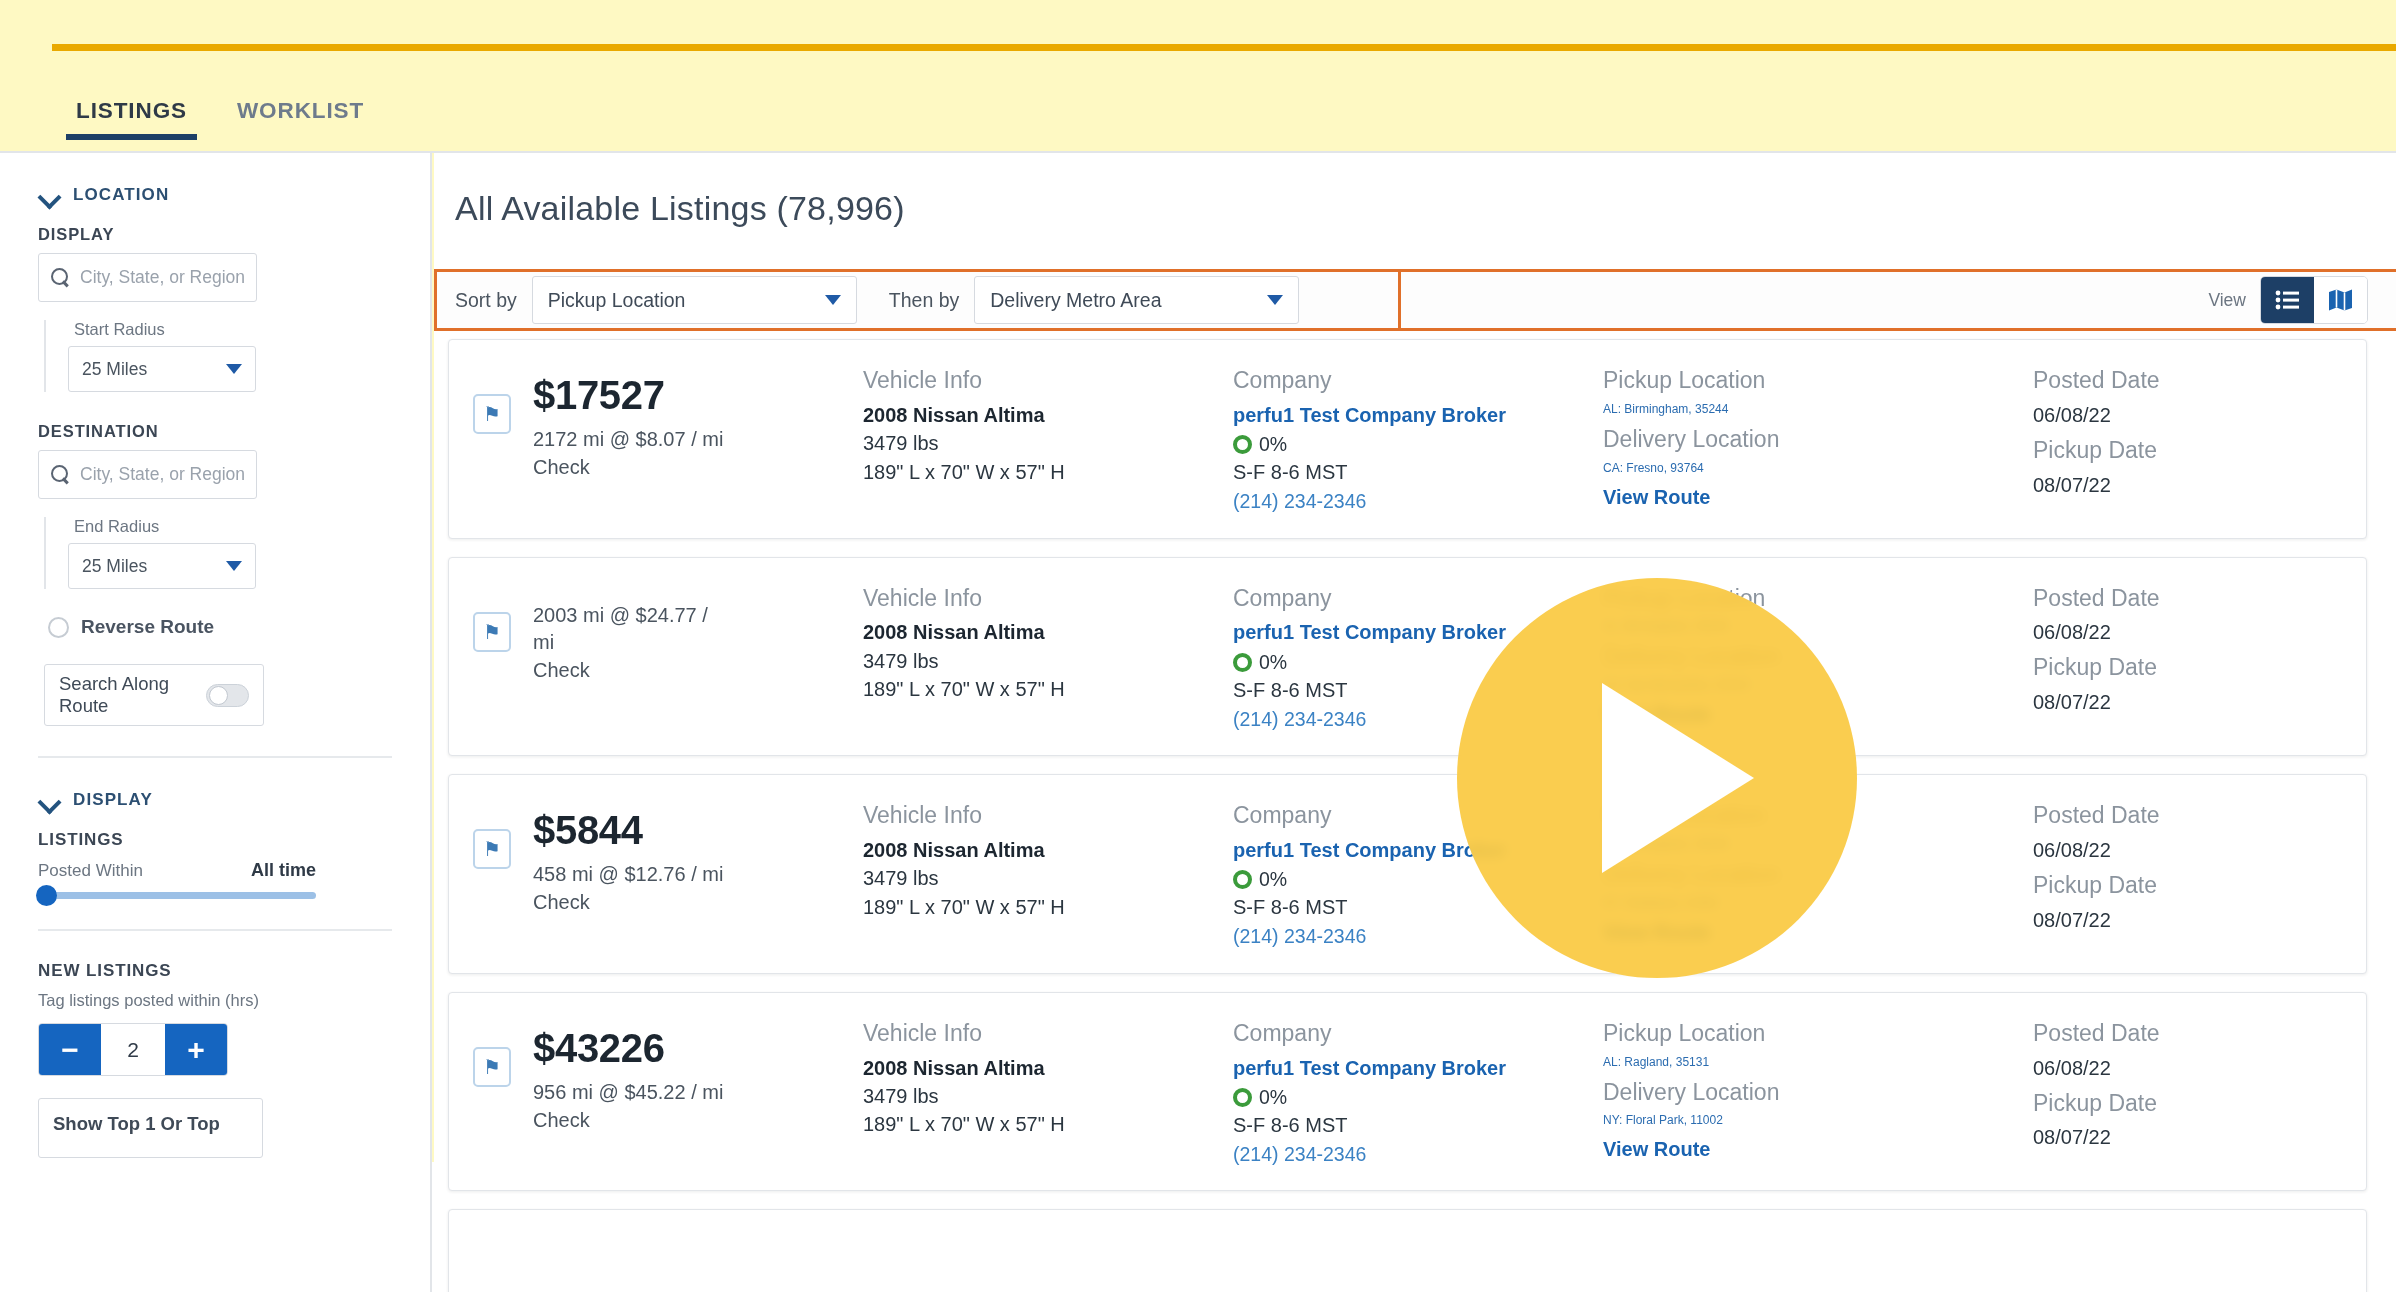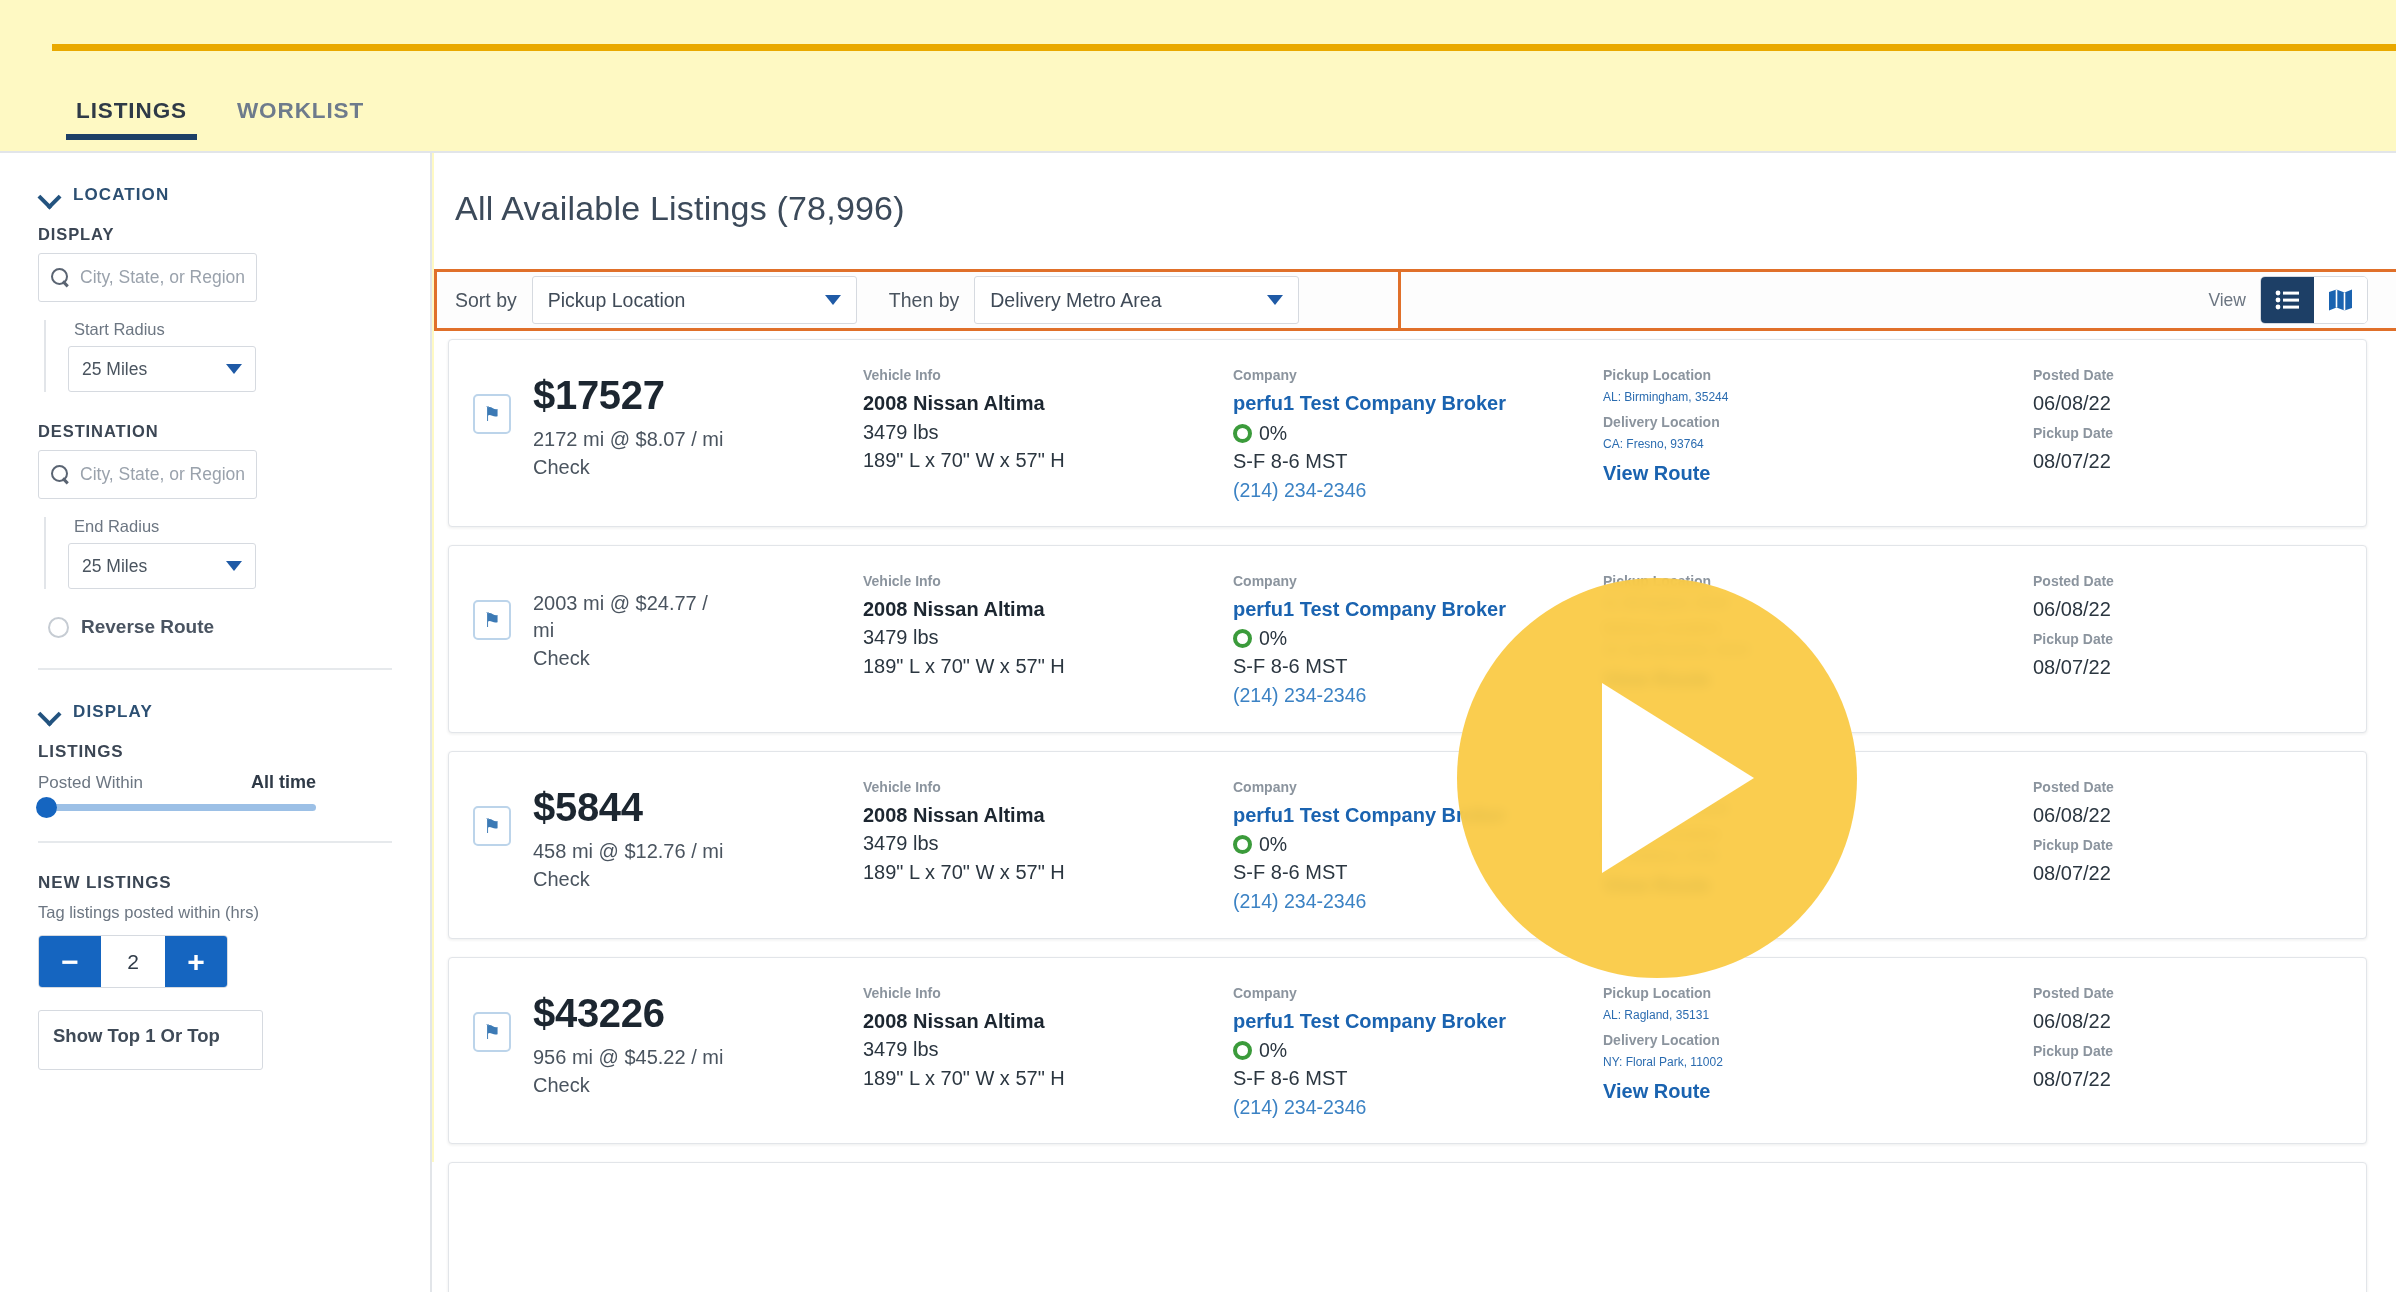--- a/index.html
+++ b/index.html
@@ -454,25 +454,24 @@
     font-size: 20px;
     color: #4a545f;
     line-height: 1.4;
   }
   .col-vehicle { width: 370px; flex: none; }
   .col-company { width: 370px; flex: none; }
   .col-loc { width: 430px; flex: none; }
   .col-dates { width: 240px; flex: none; }
 
   .meta-label {
-    font-size: 14px;
+    font-size: 23px;
     color: #8b949e;
     margin-bottom: 5px;
     line-height: 1.3;
-    font-weight: bold;
   }
   .meta-strong {
     font-size: 20px;
     font-weight: bold;
     color: #1c2630;
     line-height: 1.42;
   }
   .meta-plain {
     font-size: 20px;
     color: #2b3640;
@@ -594,20 +593,24 @@
           <span class="select-val">25 Miles</span>
           <span class="caret"></span>
         </div>
       </div>
 
       <div class="radio-row">
         <span class="radio-circle"></span>
         <span class="radio-text">Reverse Route</span>
       </div>
 
+      <div class="sar-box">
+        <span class="sar-text">Search Along Route</span>
+        <span class="toggle"></span>
+      </div>
     </div>
 
     <div class="side-divider"></div>
 
     <div class="side-section">
       <div class="section-head">
         <span class="chev"></span>
         <span class="section-title">DISPLAY</span>
       </div>
 

